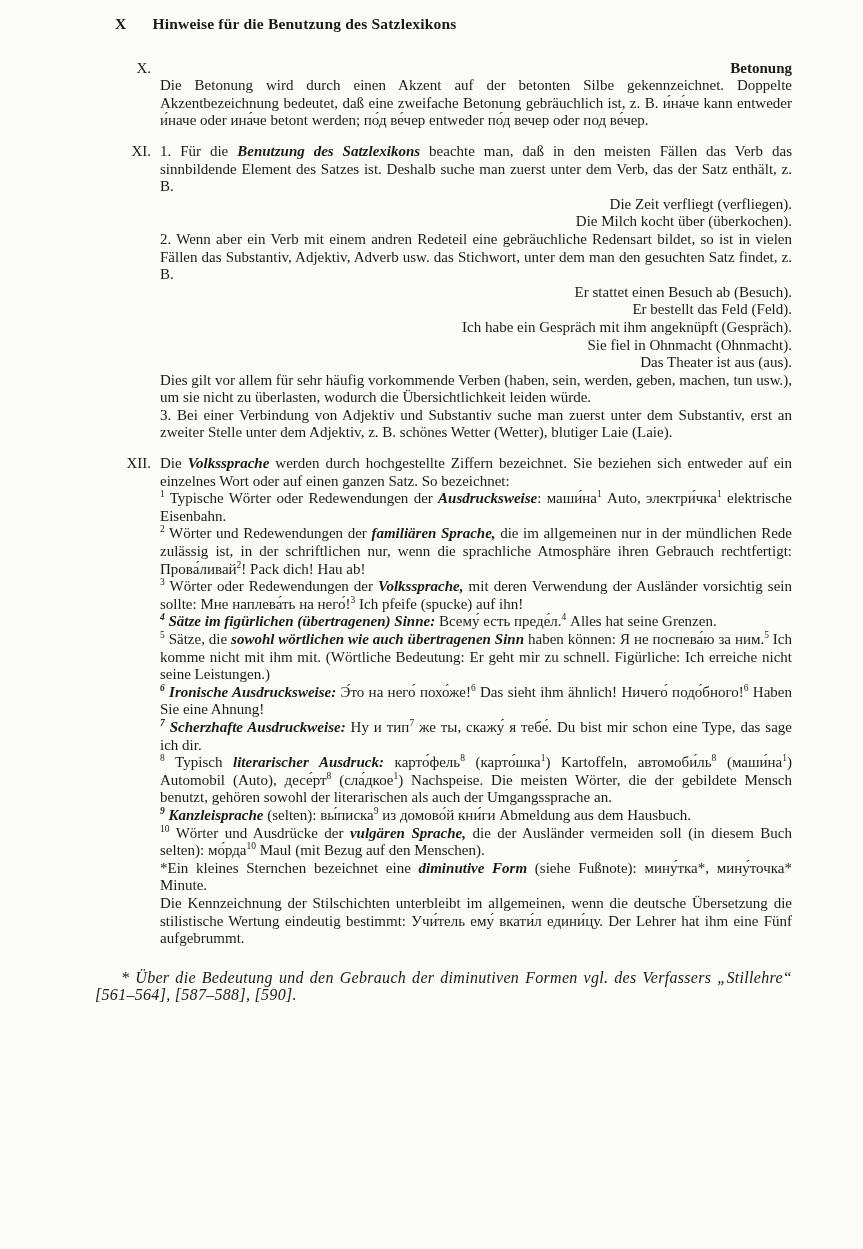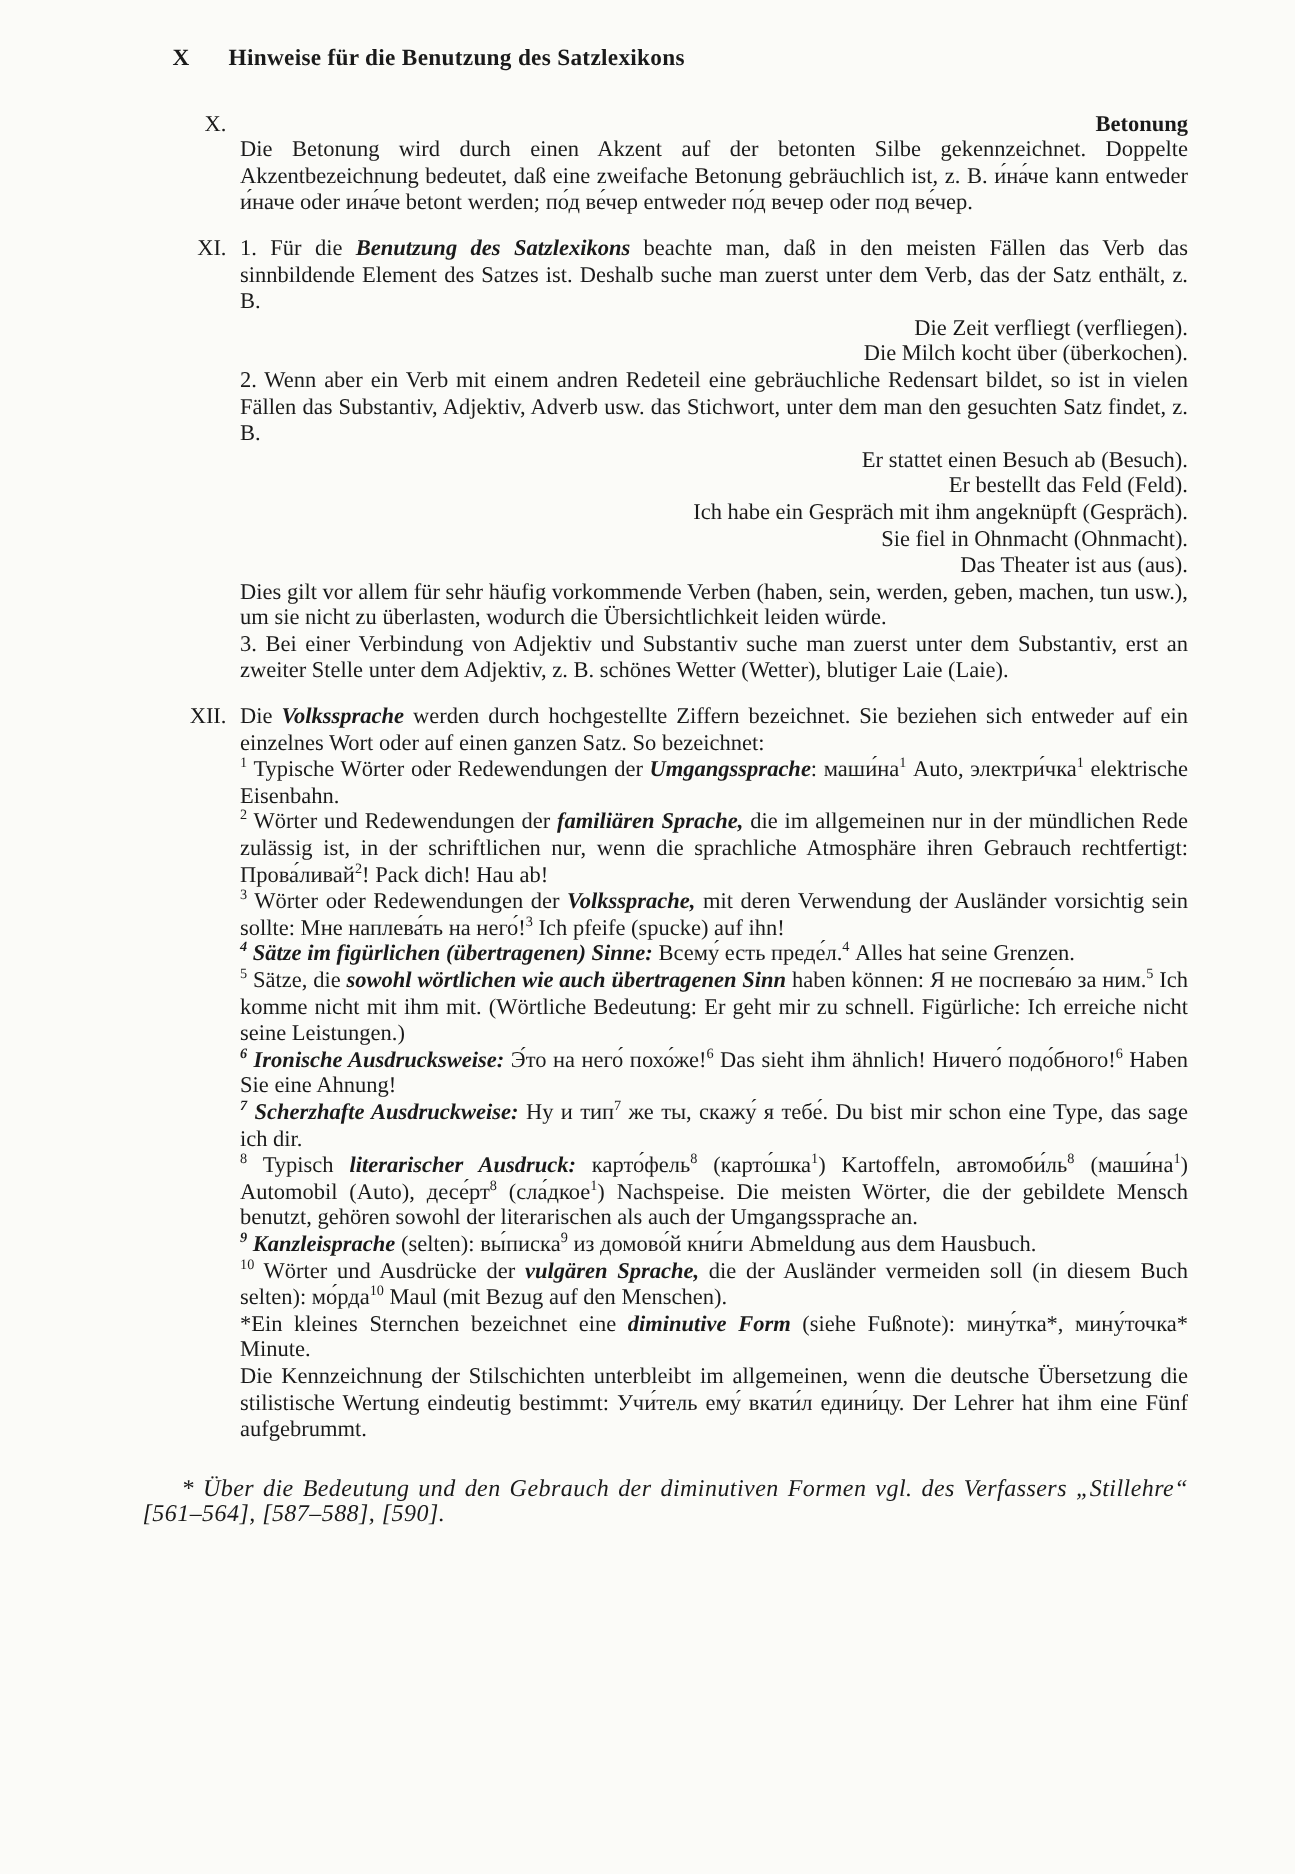--- a/index.html
+++ b/index.html
@@ -7,21 +7,21 @@
     width:863px;height:1249px;
     background:#fbfbf8;
     font-family:"Liberation Serif","DejaVu Serif",serif;
     font-size:15px;line-height:17.6px;
     color:#1a1a1a;
     overflow:hidden;
   }
   .page{
     box-sizing:border-box;
     width:863px;height:1249px;
-    padding:30px 71px 0 95px;
+    padding:15px 71px 0 95px;
     position:relative;
     border-radius:22px;
   }
   .page-header{
     font-weight:700;
     font-size:15.5px;
     margin-left:20px;
     margin-bottom:27px;
     letter-spacing:.2px;
     white-space:nowrap;
@@ -85,21 +85,21 @@
           <div class="block line">Sie fiel in Ohnmacht (Ohnmacht).</div>
           <div class="block line">Das Theater ist aus (aus).</div>
           <div class="block para">Dies gilt vor allem für sehr häufig vorkommende Verben (haben, sein, werden, geben, machen, tun usw.), um sie nicht zu überlasten, wodurch die Übersichtlichkeit leiden würde.</div>
           <div class="block para">3. Bei einer Verbindung von Adjektiv und Substantiv suche man zuerst unter dem Substantiv, erst an zweiter Stelle unter dem Adjektiv, z. B. schönes Wetter (Wetter), blutiger Laie (Laie).</div>
         </div>
       </div>
       <div class="section">
         <div class="section-label">XII.</div>
         <div class="section-content">
           <div class="block para">Die <b>Volkssprache</b> werden durch hochgestellte Ziffern bezeichnet. Sie beziehen sich entweder auf ein einzelnes Wort oder auf einen ganzen Satz. So bezeichnet:</div>
-          <div class="block para"><sup>1</sup> Typische Wörter oder Redewendungen der <b>Umgangssprache</b>: маши́на<sup>1</sup> Auto, электри́чка<sup>1</sup> elektrische Eisenbahn.</div>
+          <div class="block para"><sup>1</sup> Typische Wörter oder Redewendungen der <b>Ausdrucksweise</b>: маши́на<sup>1</sup> Auto, электри́чка<sup>1</sup> elektrische Eisenbahn.</div>
           <div class="block para"><sup>2</sup> Wörter und Redewendungen der <b>familiären Sprache,</b> die im allgemeinen nur in der mündlichen Rede zulässig ist, in der schriftlichen nur, wenn die sprachliche Atmosphäre ihren Gebrauch rechtfertigt: Прова́ливай<sup>2</sup>! Pack dich! Hau ab!</div>
           <div class="block para"><sup>3</sup> Wörter oder Redewendungen der <b>Volkssprache,</b> mit deren Verwendung der Ausländer vorsichtig sein sollte: Мне наплева́ть на него́!<sup>3</sup> Ich pfeife (spucke) auf ihn!</div>
           <div class="block para"><b><sup>4</sup> Sätze im figürlichen (übertragenen) Sinne:</b> Всему́ есть преде́л.<sup>4</sup> Alles hat seine Grenzen.</div>
           <div class="block para"><sup>5</sup> Sätze, die <b>sowohl wörtlichen wie auch übertragenen Sinn</b> haben können: Я не поспева́ю за ним.<sup>5</sup> Ich komme nicht mit ihm mit. (Wörtliche Bedeutung: Er geht mir zu schnell. Figürliche: Ich erreiche nicht seine Leistungen.)</div>
           <div class="block para"><b><sup>6</sup> Ironische Ausdrucksweise:</b> Э́то на него́ похо́же!<sup>6</sup> Das sieht ihm ähnlich! Ничего́ подо́бного!<sup>6</sup> Haben Sie eine Ahnung!</div>
           <div class="block para"><b><sup>7</sup> Scherzhafte Ausdruckweise:</b> Ну и тип<sup>7</sup> же ты, скажу́ я тебе́. Du bist mir schon eine Type, das sage ich dir.</div>
           <div class="block para"><sup>8</sup> Typisch <b>literarischer Ausdruck:</b> карто́фель<sup>8</sup> (карто́шка<sup>1</sup>) Kartoffeln, автомоби́ль<sup>8</sup> (маши́на<sup>1</sup>) Automobil (Auto), десе́рт<sup>8</sup> (сла́дкое<sup>1</sup>) Nachspeise. Die meisten Wörter, die der gebildete Mensch benutzt, gehören sowohl der literarischen als auch der Umgangssprache an.</div>
           <div class="block para"><b><sup>9</sup> Kanzleisprache</b> (selten): вы́писка<sup>9</sup> из домово́й кни́ги Abmeldung aus dem Hausbuch.</div>
           <div class="block para"><sup>10</sup> Wörter und Ausdrücke der <b>vulgären Sprache,</b> die der Ausländer vermeiden soll (in diesem Buch selten): мо́рда<sup>10</sup> Maul (mit Bezug auf den Menschen).</div>
           <div class="block para">*Ein kleines Sternchen bezeichnet eine <b>diminutive Form</b> (siehe Fußnote): мину́тка*, мину́точка* Minute.</div>

